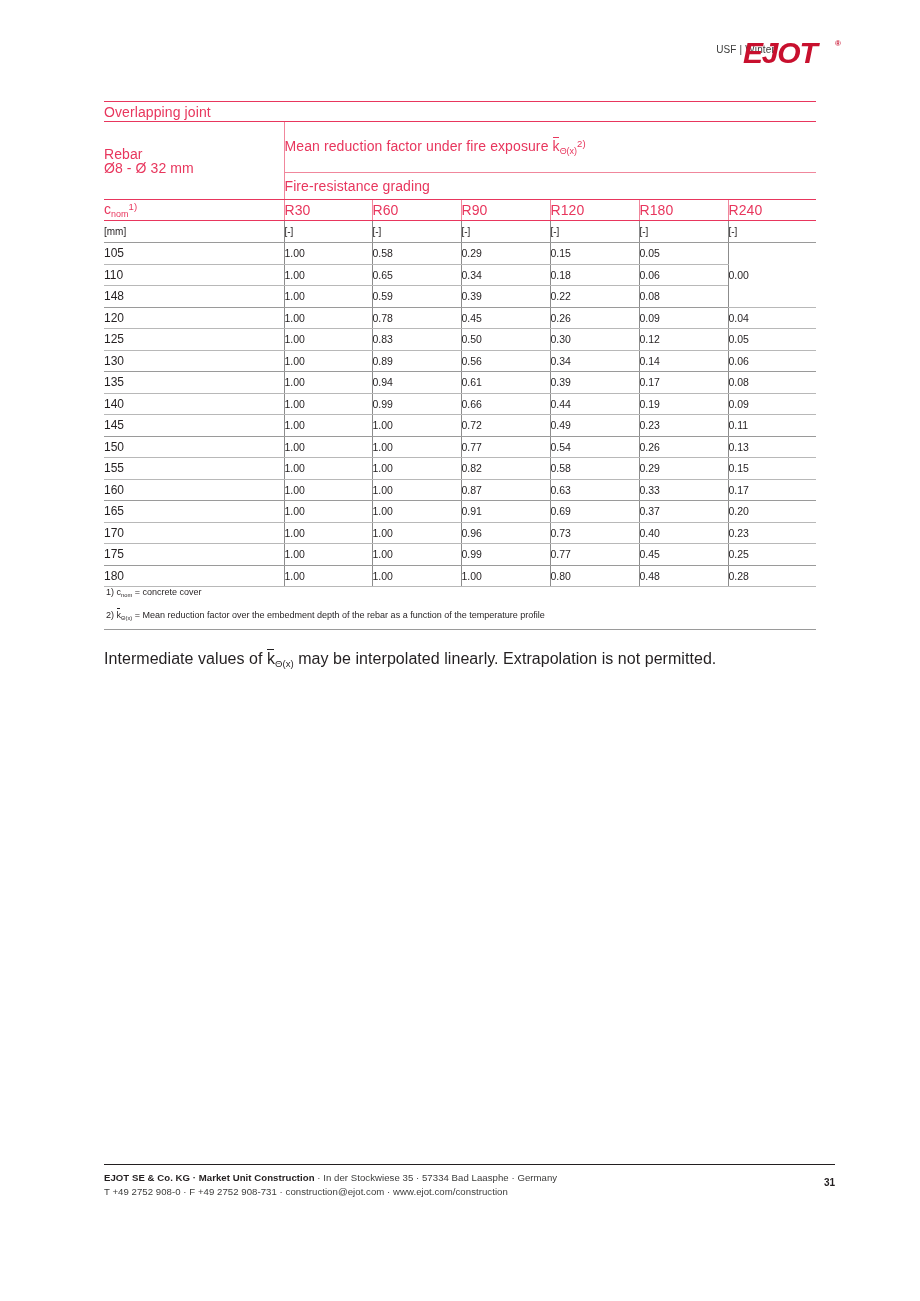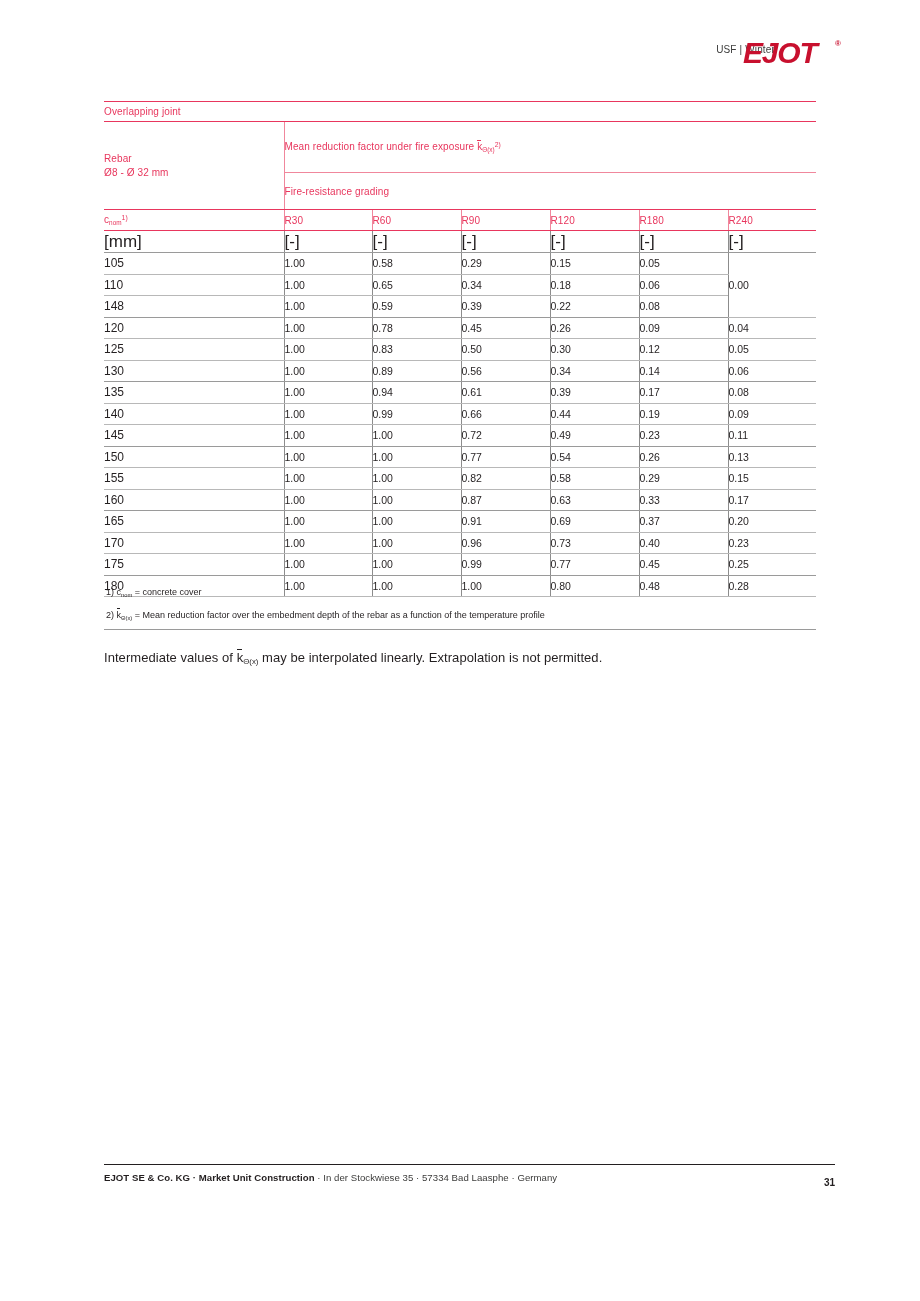--- a/index.html
+++ b/index.html
@@ -79,51 +79,51 @@
   .rowline-top    { border-top: 1.4px solid #e8365d; }
   .rowline-red    { border-bottom: 1px solid #f0879c; }
   .rowline-redst  { border-bottom: 1.2px solid #e8365d; }
   .rowline-gray   { border-bottom: 1px solid #9a9a9a; }
   .rowline-grayl  { border-bottom: 1px solid #b8b8b8; }
   .vsep-red  { border-left: 1px solid #f0879c; }
   .vsep-gray { border-left: 1px solid #8c8c8c; }
 
   .hdr-bold {
     font-weight: 700;
-    font-size: 10px;
+    font-size: 14px;
     color: #e8365d;
     letter-spacing: 0.1px;
   }
   .cell-pad { padding: 5px 0 5px 5px; }
   .cell-pad-l { padding: 5px 0 5px 4px; }
   .center { text-align: center; }
 
   .h-title-row td { height: 20px; }
   .h-rebar-row td { height: 51px; }
-  .h-fire-row td  { height: 37px; }
+  .h-fire-row td  { height: 27px; }
   .h-grade-row td { height: 21px; }
   .h-unit-row td  { height: 22px; }
   .d-row td       { height: 21.5px; }
 
   .rebar-cell {
     padding-left: 5px;
     line-height: 14px;
   }
   .data-label {
     font-size: 12px;
     color: #231f20;
     padding-left: 5px;
   }
   .data-val {
     font-size: 10.5px;
     color: #231f20;
     padding-left: 5px;
   }
   .unit-cell {
-    font-size: 17px;
+    font-size: 10px;
     color: #231f20;
     padding-left: 5px;
   }
 
   sub { font-size: 0.64em; vertical-align: -0.28em; letter-spacing: 0; }
   sup { font-size: 0.68em; vertical-align: 0.45em; }
   .ovl { position: relative; display: inline-block; }
   .ovl::before {
     content: "";
     position: absolute;
@@ -144,21 +144,21 @@
     padding: 3px 0 4px 2px;
     line-height: 13px;
   }
   .footnote.last { border-bottom: 1px solid #9a9a9a; padding-bottom: 5px; }
 
   
   .body-note {
     position: absolute;
     left: 104px;
     top: 650px;
-    font-size: 13px;
+    font-size: 16px;
     color: #231f20;
     letter-spacing: 0.05px;
   }
   .body-note sub { font-size: 0.6em; vertical-align: -0.3em; }
 
   
   .page-footer {
     position: absolute;
     left: 104px;
     right: 85px;
@@ -399,14 +399,15 @@
 </div>
 
 <div class="body-note">
   <span>Intermediate values of </span><span class="ovl">k</span><sub>Θ(x)</sub><span> may be interpolated linearly. Extrapolation is not permitted.</span>
 </div>
 
 <div class="page-footer">
   <div class="footer-line">
     <span class="b">EJOT SE &amp; Co. KG · Market Unit Construction</span><span> · In der Stockwiese 35 · 57334 Bad Laasphe · Germany</span>
   </div>
+  <div class="footer-line">T +49 2752 908-0 · F +49 2752 908-731 · construction@ejot.com · www.ejot.com/construction</div>
   <div class="page-number">31</div>
 </div>
 
 </body></html>

